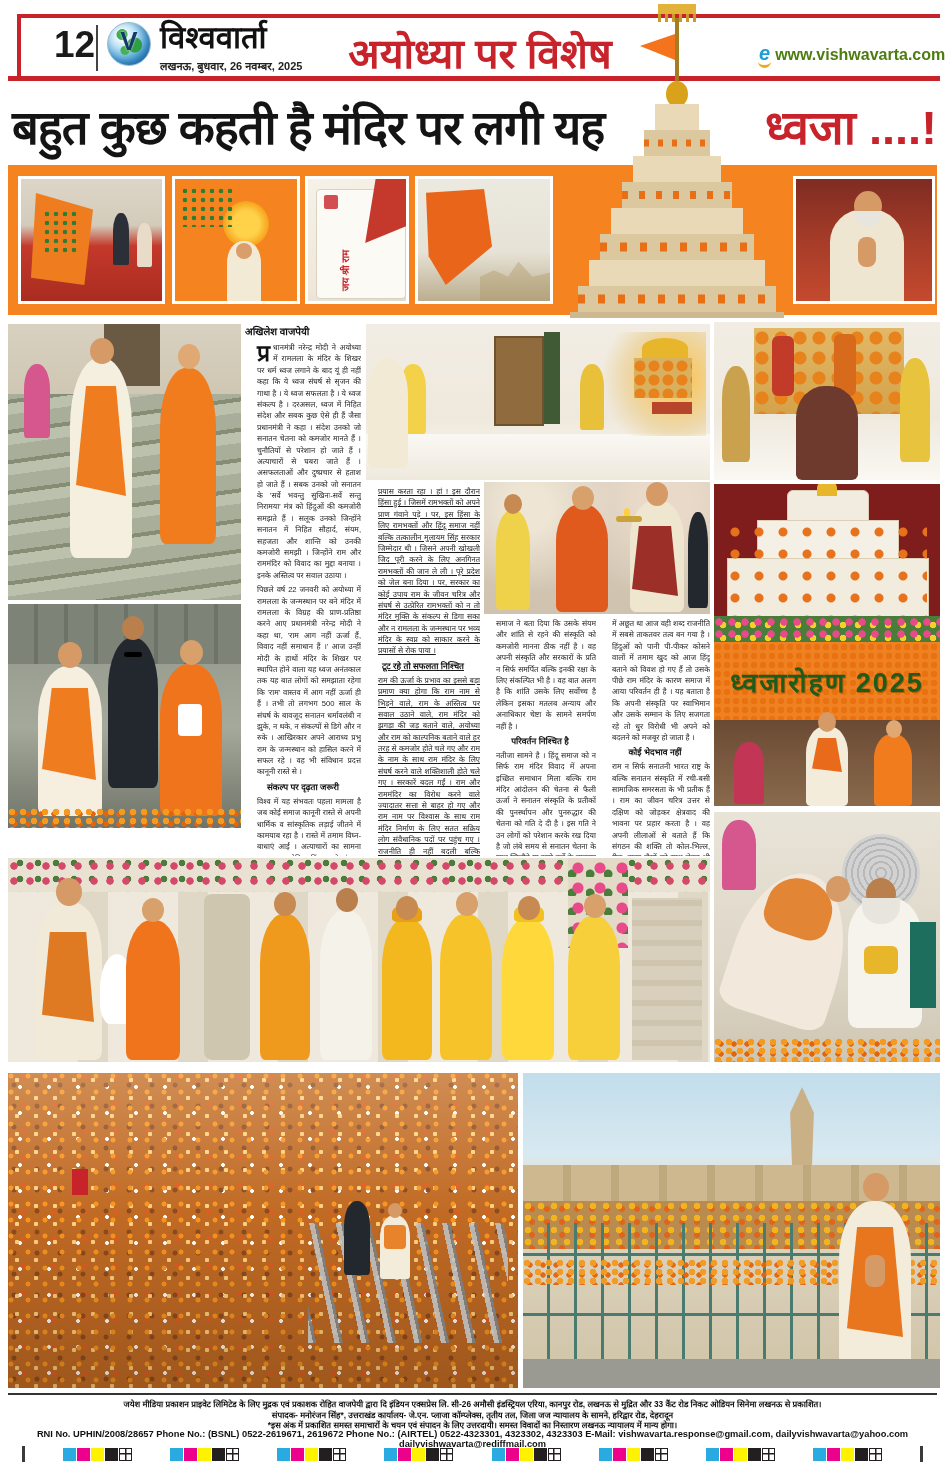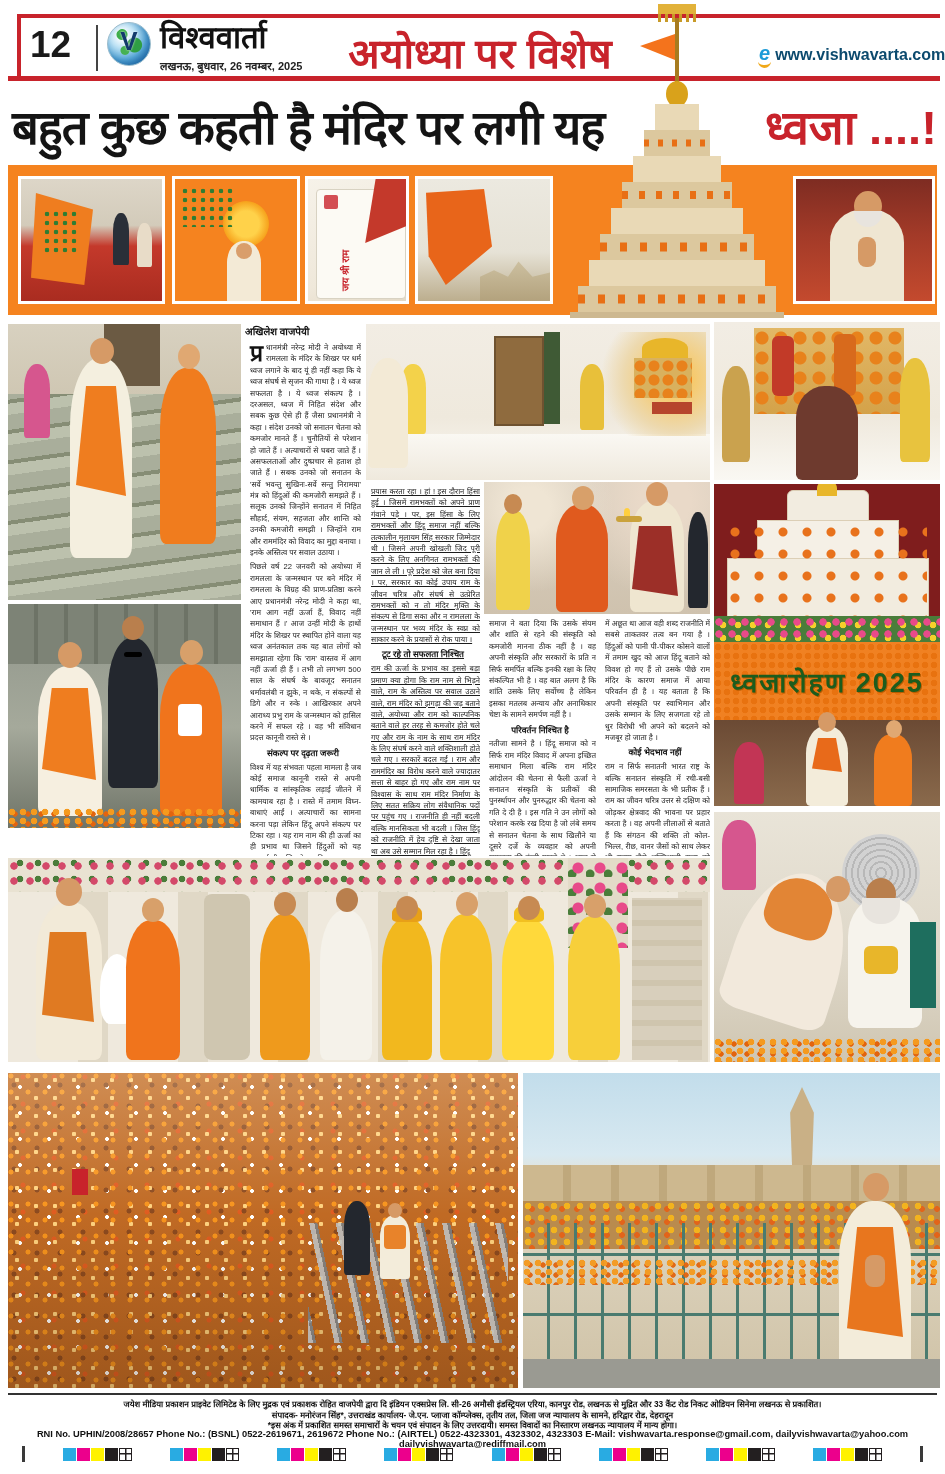--- a/index.html
+++ b/index.html
@@ -10,21 +10,21 @@
   .strip-photo{border:3px solid #ffffff;box-sizing:border-box;}
   .fig{position:absolute;border-radius:46% 46% 10% 10% / 34% 34% 6% 6%;}
   .head{position:absolute;border-radius:50%;}
 
   
   .red{background:#c8232b;}
   .pageno{font-size:37px;font-weight:bold;color:#1a1a1a;}
   .masthead{font-size:31px;font-weight:bold;color:#111;line-height:1;}
   .dateline{font-size:11px;font-weight:bold;color:#222;}
   .section-title{font-size:41px;font-weight:bold;color:#c8232b;}
-  .website{font-size:16px;font-weight:bold;color:#0c4a6e;}
+  .website{font-size:16px;font-weight:bold;color:#4d7c0f;}
   .ie-e{font-size:20px;font-weight:bold;font-style:italic;color:#1e9cd7;
         border-bottom:3px solid #f0a818;border-radius:0 0 8px 8px;padding:0 1px;}
   .logo-circle{width:42px;height:42px;border-radius:50%;
      background:radial-gradient(circle at 35% 30%, #ffffff 8%, #bfe3f5 30%, #57a8d8 60%, #1f6fb0 90%);
      border:1px solid #9bc;box-shadow:inset -3px -3px 6px rgba(0,60,120,.35);}
   .logo-land{position:absolute;left:6px;top:5px;width:30px;height:30px;border-radius:50%;
      background:radial-gradient(circle at 30% 25%, #3fae4c 5px, transparent 6px),
                 radial-gradient(circle at 72% 60%, #2f9e44 7px, transparent 8px),
                 radial-gradient(circle at 40% 78%, #46b153 4px, transparent 5px);}
   .logo-v{position:absolute;left:0;top:4px;width:100%;text-align:center;
@@ -32,21 +32,21 @@
 
   
   .headline-main{font-size:47px;font-weight:bold;color:#141414;letter-spacing:-1px;white-space:nowrap;}
   .headline-accent{font-size:47px;font-weight:bold;color:#c8232b;white-space:nowrap;}
 
   
   .strip{position:absolute;left:8px;top:165px;width:929px;height:150px;background:#f5831f;}
 
   
   .col{position:absolute;font-size:7.6px;line-height:1.5;color:#1c1c1c;text-align:justify;overflow:hidden;}
-  .col p{margin:0 0 3px 5px;}
+  .col p{margin:0 0 3px 12px;}
   .byline{font-size:10px;font-weight:bold;color:#111;margin:0 0 3px 0;}
   .subhead{font-size:8.6px;font-weight:bold;text-align:center;margin:2px 0;color:#111;}
   .dropcap{float:left;font-size:23px;font-weight:bold;line-height:.9;padding:1px 3px 0 0;color:#111;}
 
   
   .banner-text{font-size:27px;font-weight:bold;color:#1d5c1d;letter-spacing:2px;
      text-shadow:1px 1px 0 #b85c00;white-space:nowrap;}
   .book-text{font-size:10px;font-weight:bold;color:#c8232b;transform:rotate(-90deg);transform-origin:left top;}
 
   
@@ -69,21 +69,21 @@
 </style>
 </head>
 <body>
 
 <div class="page">
 
   <div class="abs red" style="left:17px;top:14px;width:923px;height:4px;"></div>
   <div class="abs red" style="left:17px;top:14px;width:4px;height:66px;"></div>
   <div class="abs red" style="left:8px;top:76px;width:932px;height:5px;"></div>
 
-  <div class="abs pageno" style="left:30px;top:24px;">12</div>
+  <div class="abs pageno" style="left:54px;top:24px;">12</div>
   <div class="abs" style="left:96px;top:25px;width:2px;height:46px;background:#444;"></div>
 
   <div class="abs" style="left:107px;top:22px;">
     <div class="logo-circle">
       <div class="logo-land"></div>
       <div class="logo-v">V</div>
     </div>
   </div>
 
   <div class="abs masthead" style="left:160px;top:22px;">विश्ववार्ता</div>

